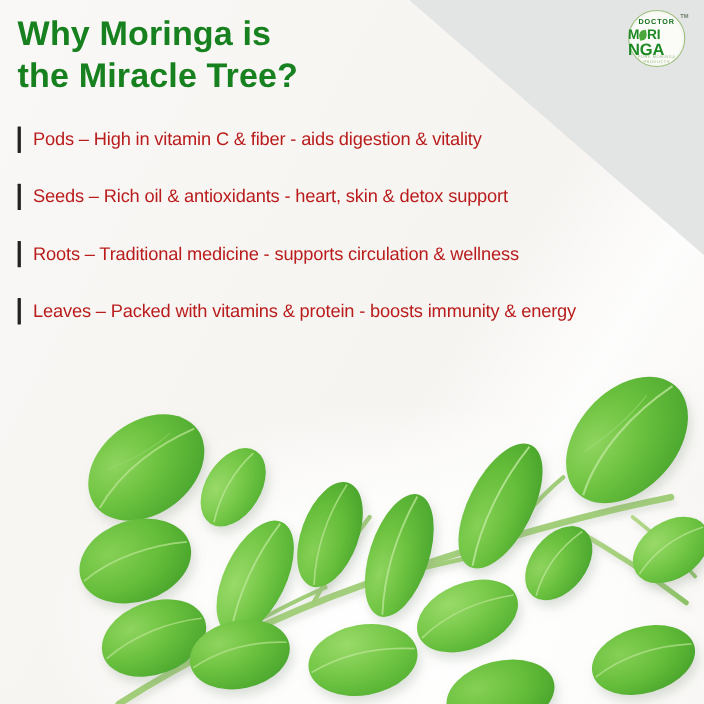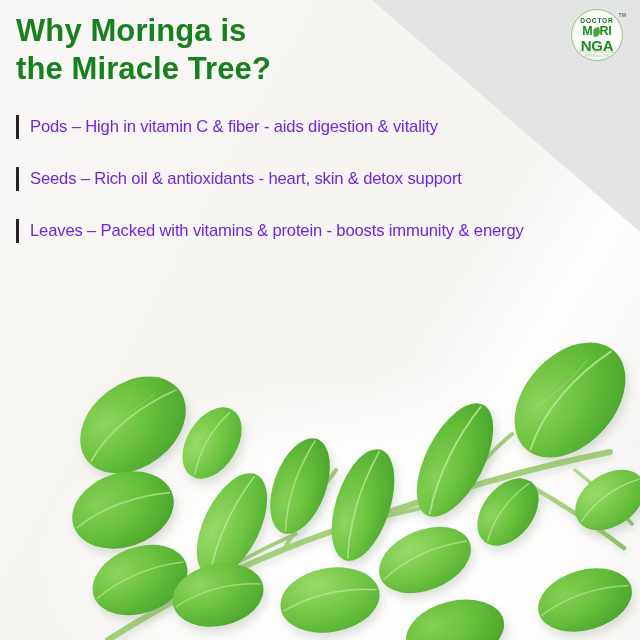--- a/index.html
+++ b/index.html
@@ -97,21 +97,21 @@
     width: 3px;
     height: 24px;
     background: #222222;
     border-radius: 0.5px;
   }
   .bullet-text {
     margin-left: 11px;
     font-family: "Liberation Sans", sans-serif;
     font-size: 16.6px;
     line-height: 1.2;
-    color: #6d28d9;
+    color: #b91c1c;
     letter-spacing: -0.15px;
     white-space: nowrap;
   }
 
   
   .logo {
     position: absolute;
     right: 17px;
     top: 9px;
     width: 52px;
@@ -140,21 +140,20 @@
     font-family: "Liberation Sans", sans-serif;
     font-size: 6.6px;
     font-weight: 700;
     letter-spacing: 0.8px;
     color: #16701d;
   }
   .logo-word {
     position: absolute;
     left: 0;
     width: 100%;
-    text-align: center;
     font-family: "Liberation Sans", sans-serif;
     font-weight: 700;
     color: #1d8a26;
     line-height: 1;
   }
   .logo-word-1 { top: 16px;   font-size: 12.5px; letter-spacing: -0.2px; }
   .logo-word-2 { top: 28.5px; font-size: 15px; letter-spacing: -0.2px; }
   .logo-leaf-o {
     display: inline-block;
     width: 7px; height: 9px;
@@ -338,20 +337,24 @@
     <div class="bullet-row">
       <span class="bullet-bar"></span>
       <span class="bullet-text">Pods – High in vitamin C &amp; fiber - aids digestion &amp; vitality</span>
     </div>
 
     <div class="bullet-row">
       <span class="bullet-bar"></span>
       <span class="bullet-text">Seeds – Rich oil &amp; antioxidants - heart, skin &amp; detox support</span>
     </div>
 
+    <div class="bullet-row">
+      <span class="bullet-bar"></span>
+      <span class="bullet-text">Roots – Traditional medicine - supports circulation &amp; wellness</span>
+    </div>
 
     <div class="bullet-row">
       <span class="bullet-bar"></span>
       <span class="bullet-text">Leaves – Packed with vitamins &amp; protein - boosts immunity &amp; energy</span>
     </div>
 
   </div>
 
   <div class="logo">
     <div class="logo-ring"></div>

